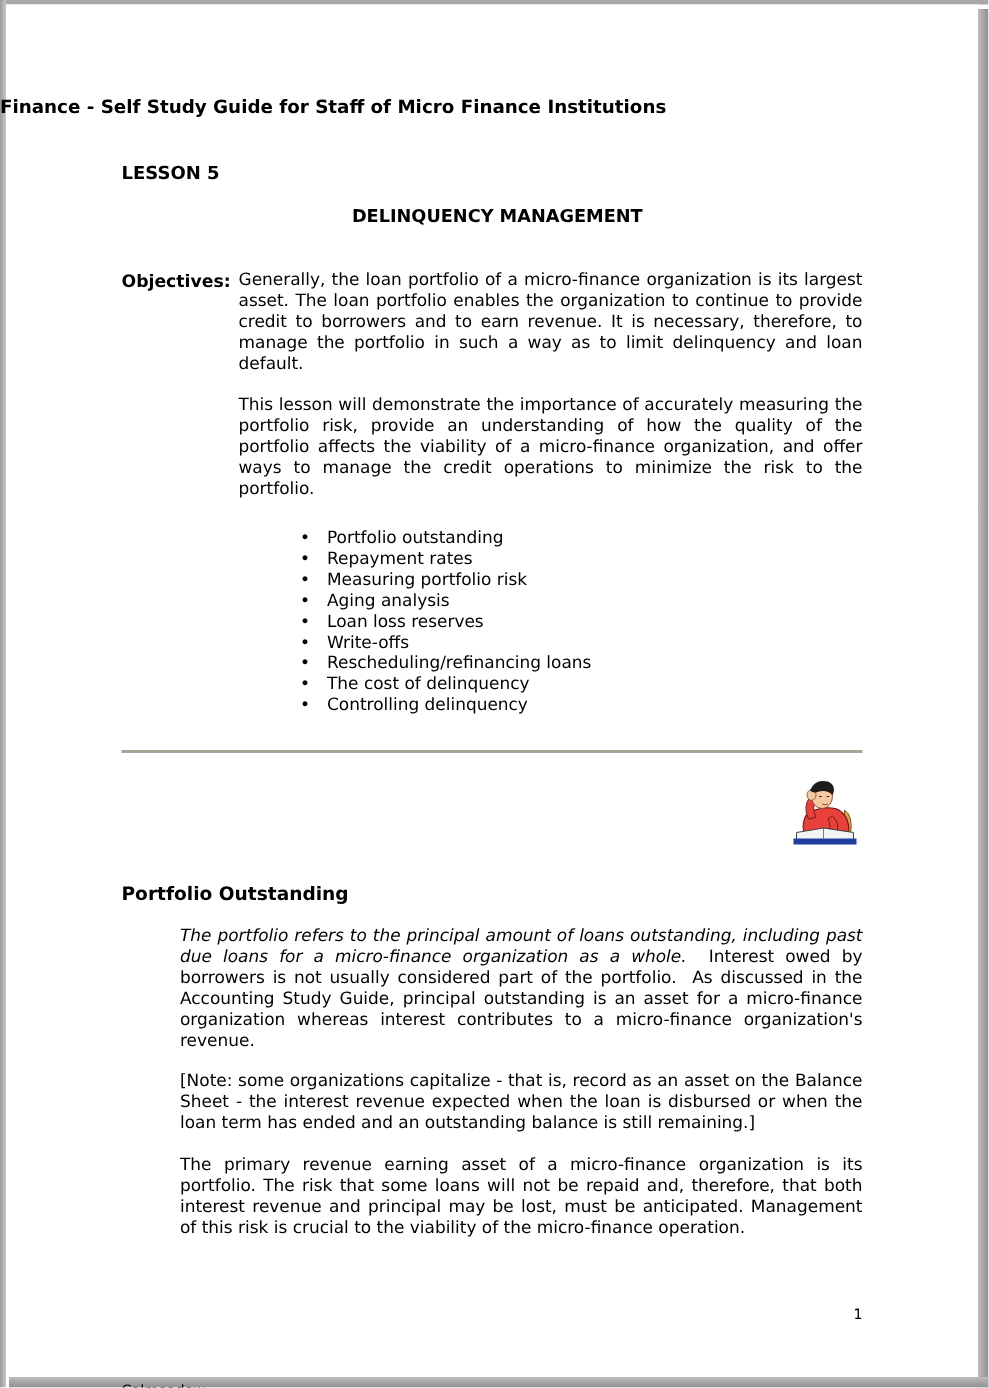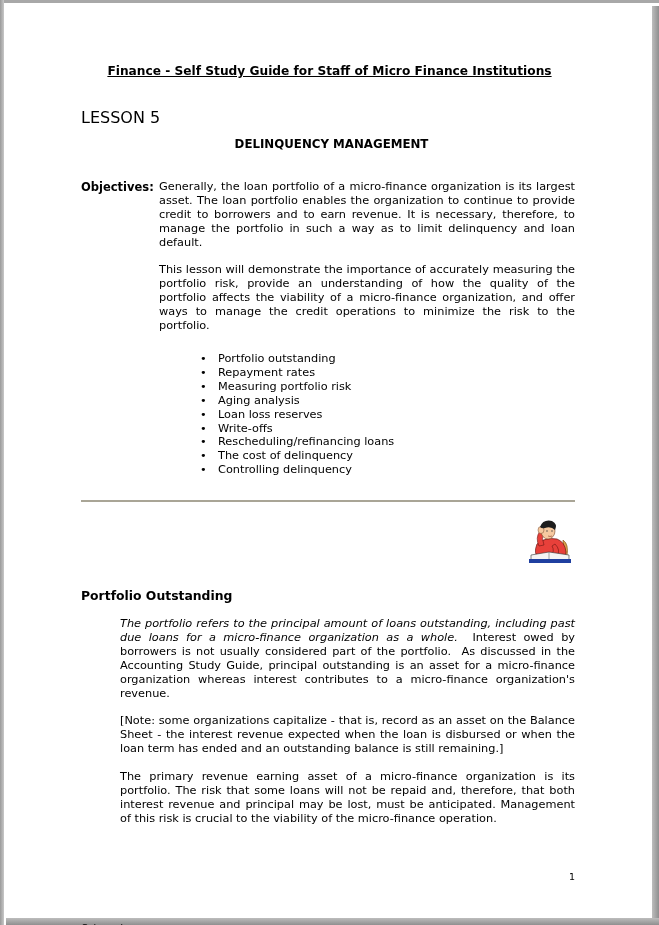--- a/index.html
+++ b/index.html
@@ -6,22 +6,22 @@
     body {
       width: 659px; height: 925px; background: #ffffff; position: relative; overflow: hidden;
       font-family: "DejaVu Sans", sans-serif; color: #000;
     }
     .frame-top { position: absolute; left: 0; top: 0; width: 659px; height: 3px; background: #a8a8a8; }
     .frame-left { position: absolute; left: 0; top: 0; width: 4px; height: 925px; background: linear-gradient(to right, #9a9a9a, #c8c8c8); }
     .shadow-right { position: absolute; left: 652px; top: 6px; width: 7px; height: 919px; background: linear-gradient(to right, #bdbdbd, #8f8f8f); }
     .shadow-bottom { position: absolute; left: 6px; top: 918px; width: 653px; height: 7px; background: linear-gradient(to bottom, #bdbdbd, #8f8f8f); }
     .page { position: absolute; left: 4px; top: 3px; width: 648px; height: 915px; background: #fff; }
 
-    .doc-title { position: absolute; left: 0; top: 64px; width: 659px; text-align: center; font-size: 12.2px; font-weight: bold; text-decoration: underline; }
-    .lesson { position: absolute; left: 81px; top: 108px; font-size: 16px; font-weight: normal; }
+    .doc-title { position: absolute; left: 0; top: 64px; width: 659px; text-align: left; font-size: 12.2px; font-weight: bold; }
+    .lesson { position: absolute; left: 81px; top: 108px; font-size: 12px; font-weight: bold; }
     .section-title { position: absolute; left: 0; top: 137px; width: 659px; text-align: center; font-size: 11.8px; font-weight: bold; padding-left: 2px; }
 
     .obj-label { position: absolute; left: 81px; top: 180px; font-size: 11.5px; font-weight: bold; text-align: right; }
     .obj-body { position: absolute; left: 159px; top: 180px; width: 416px; font-size: 11.3px; line-height: 13.9px; text-align: justify; }
     .obj-body p { margin: 0 0 13.9px 0; }
     .topics { list-style: none; margin: 0; padding: 0; position: absolute; left: 200px; top: 352px; font-size: 11.3px; line-height: 13.9px; }
     .topics li { position: relative; padding-left: 18px; }
     .topics li .bullet { position: absolute; left: 0; top: 0; }
 
     .rule { position: absolute; left: 81px; top: 500px; width: 494px; height: 2px; background: #a9a596; }

